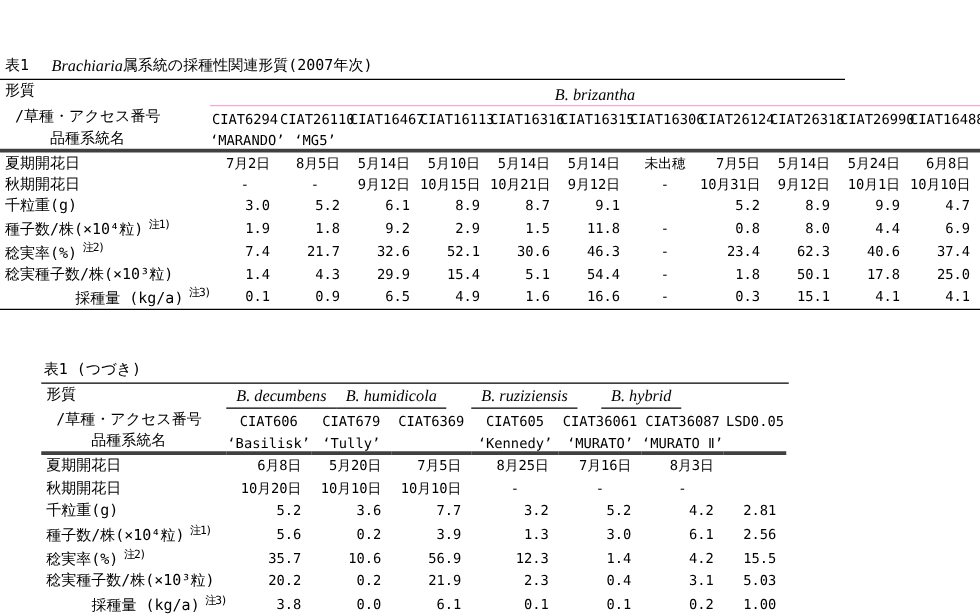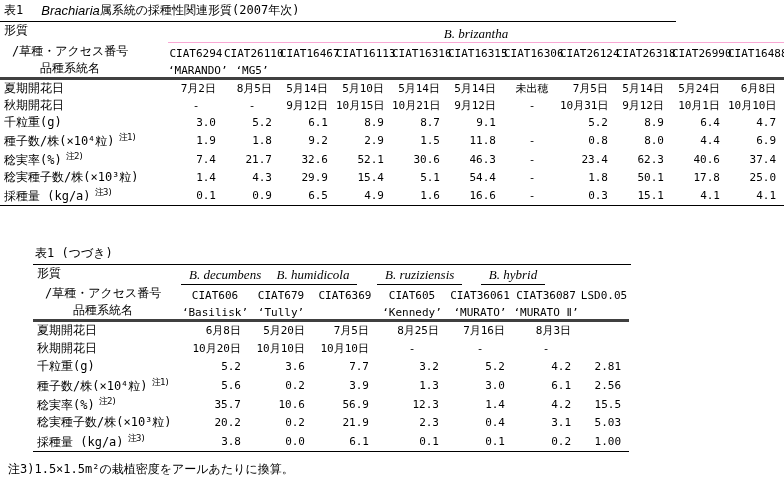--- a/index.html
+++ b/index.html
@@ -13,31 +13,31 @@
 
   
   table{border-collapse:collapse;table-layout:fixed;}
   td{padding:0;margin:0;white-space:nowrap;vertical-align:bottom;}
 
   
   .t1-wrap{width:676px;}
   .t-title{display:flex;align-items:flex-end;border-bottom:1px solid #000;
            padding:3px 0 3px 4px;line-height:15px;}
   .t-title .tno{margin-right:18px;}
-  .genus{font-style:italic;font-family:Liberation Sans, sans-serif;font-size:13px;}
+  .genus{font-style:italic;font-family:Liberation Serif, serif;font-size:13px;margin-top:42px;}
   #t1{width:784px;}
   .species-cell{border-bottom:1px solid #f9a8d4;text-align:center;height:20px;}
   .species-name{font-style:italic;font-family:"Liberation Serif","DejaVu Serif",serif;font-size:13px;}
   .trait{vertical-align:top;padding-left:4px;height:20px;}
   .acc{text-align:center;font-size:11px;height:15px;}
   .acclbl{padding-left:12px;font-size:12px;}
   .cv{text-align:center;font-size:11px;height:15px;}
   .cvlbl{padding-left:40px;font-size:12px;}
   tr.hdr-bottom td{border-bottom:3px solid #404040;}
-  tr.tbl-bottom td{border-bottom:1px solid #000;}
+  tr.tbl-bottom td{border-bottom:1px solid #000;text-align:right;}
   tbody td{height:17px;vertical-align:middle;}
   td.rl{padding-left:4px;text-align:left;font-size:12px;}
   td.val{text-align:right;padding-right:8px;font-size:11px;}
   td.val.ctr{text-align:center;padding-right:0;}
   sup.note{font-size:9px;vertical-align:super;letter-spacing:-1px;}
 
   
   .t2-wrap{margin-top:38px;margin-left:33px;width:596px;}
   .t2-title{border-bottom:1px solid #000;padding:2px 0 3px 2px;line-height:15px;width:596px;}
   #t2{width:596px;}
@@ -145,21 +145,21 @@
             <td class="rl">千粒重(g)</td>
             <td class="val">3.0</td>
             <td class="val">5.2</td>
             <td class="val">6.1</td>
             <td class="val">8.9</td>
             <td class="val">8.7</td>
             <td class="val">9.1</td>
             <td class="val"></td>
             <td class="val">5.2</td>
             <td class="val">8.9</td>
-            <td class="val">6.4</td>
+            <td class="val">9.9</td>
             <td class="val">4.7</td>
           </tr>
           <tr>
             <td class="rl">種子数/株(×10⁴粒)<sup class="note"> 注1)</sup></td>
             <td class="val">1.9</td>
             <td class="val">1.8</td>
             <td class="val">9.2</td>
             <td class="val">2.9</td>
             <td class="val">1.5</td>
             <td class="val">11.8</td>

